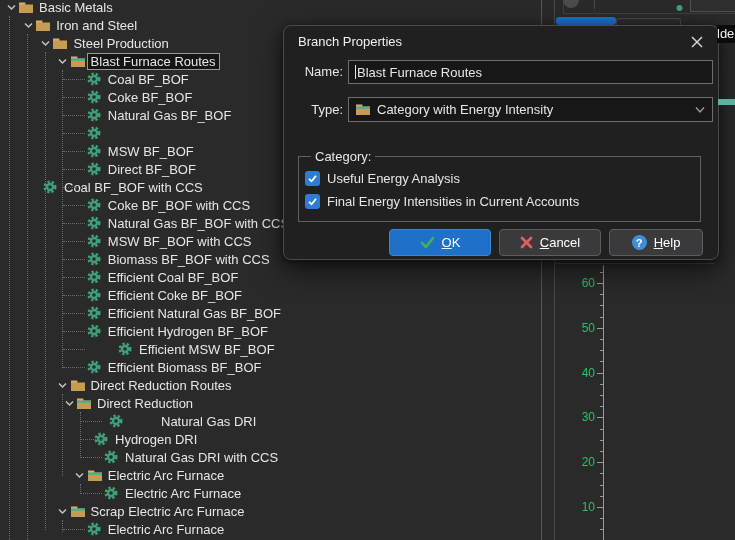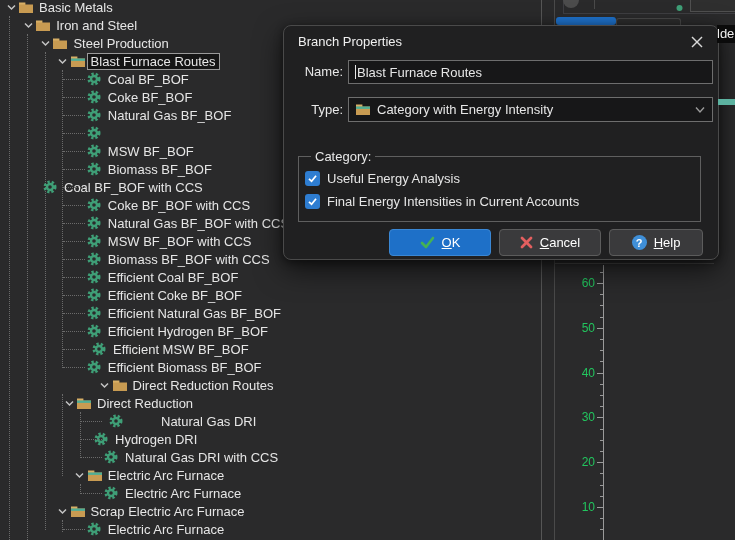--- a/index.html
+++ b/index.html
@@ -197,21 +197,21 @@
       <div class="tree-row" style="padding-left: 72.8px;">
         <span class="stub" style="left: 62.6px; width: 22px;"></span>
         <span class="tw"></span>
         <span class="ticon gear">
           <svg width="14" height="14" viewBox="0 0 14 14">
             <circle cx="7" cy="7" r="5" fill="none" stroke="#3f9f77" stroke-width="3" stroke-dasharray="2.2 1.9"></circle>
             <circle cx="7" cy="7" r="4.2" fill="#3f9f77"></circle>
             <circle cx="7" cy="7" r="1.8" fill="#2a2a2b"></circle>
           </svg>
         </span>
-        <span class="tlabel">Biomass BF_BOF</span>
+        <span class="tlabel">Direct BF_BOF</span>
       </div>
       <div class="tree-row" style="padding-left: 29px;">
         <span class="stub" style="left: 62.6px; width: 22px;"></span>
         <span class="tw"></span>
         <span class="ticon gear">
           <svg width="14" height="14" viewBox="0 0 14 14">
             <circle cx="7" cy="7" r="5" fill="none" stroke="#3f9f77" stroke-width="3" stroke-dasharray="2.2 1.9"></circle>
             <circle cx="7" cy="7" r="4.2" fill="#3f9f77"></circle>
             <circle cx="7" cy="7" r="1.8" fill="#2a2a2b"></circle>
           </svg>
@@ -307,21 +307,21 @@
         <span class="tw"></span>
         <span class="ticon gear">
           <svg width="14" height="14" viewBox="0 0 14 14">
             <circle cx="7" cy="7" r="5" fill="none" stroke="#3f9f77" stroke-width="3" stroke-dasharray="2.2 1.9"></circle>
             <circle cx="7" cy="7" r="4.2" fill="#3f9f77"></circle>
             <circle cx="7" cy="7" r="1.8" fill="#2a2a2b"></circle>
           </svg>
         </span>
         <span class="tlabel">Efficient Hydrogen BF_BOF</span>
       </div>
-      <div class="tree-row" style="padding-left: 78px;">
+      <div class="tree-row" style="padding-left: 104px;">
         <span class="stub" style="left: 62.6px; width: 22px;"></span>
         <span class="tw"></span>
         <span class="ticon gear">
           <svg width="14" height="14" viewBox="0 0 14 14">
             <circle cx="7" cy="7" r="5" fill="none" stroke="#3f9f77" stroke-width="3" stroke-dasharray="2.2 1.9"></circle>
             <circle cx="7" cy="7" r="4.2" fill="#3f9f77"></circle>
             <circle cx="7" cy="7" r="1.8" fill="#2a2a2b"></circle>
           </svg>
         </span>
         <span class="tlabel">Efficient MSW BF_BOF</span>
@@ -331,21 +331,21 @@
         <span class="tw"></span>
         <span class="ticon gear">
           <svg width="14" height="14" viewBox="0 0 14 14">
             <circle cx="7" cy="7" r="5" fill="none" stroke="#3f9f77" stroke-width="3" stroke-dasharray="2.2 1.9"></circle>
             <circle cx="7" cy="7" r="4.2" fill="#3f9f77"></circle>
             <circle cx="7" cy="7" r="1.8" fill="#2a2a2b"></circle>
           </svg>
         </span>
         <span class="tlabel">Efficient Biomass BF_BOF</span>
       </div>
-      <div class="tree-row" style="padding-left: 55.6px; margin-left: 42px;">
+      <div class="tree-row" style="padding-left: 55.6px;">
         <span class="tw">
           <svg width="11" height="11" viewBox="0 0 11 11">
             <polyline points="2,3.5 5.5,7 9,3.5" fill="none" stroke="#c4c4c4" stroke-width="1.5"></polyline>
           </svg>
         </span>
         <span class="ticon">
           <svg width="16" height="13" viewBox="0 0 16 13">
             <rect x="1" y="1.5" width="6.4" height="3" fill="#d8af66"></rect>
             <path d="M1 3.5 H15 v8.5 H1 z" fill="#c89b52"></path>
           </svg>

